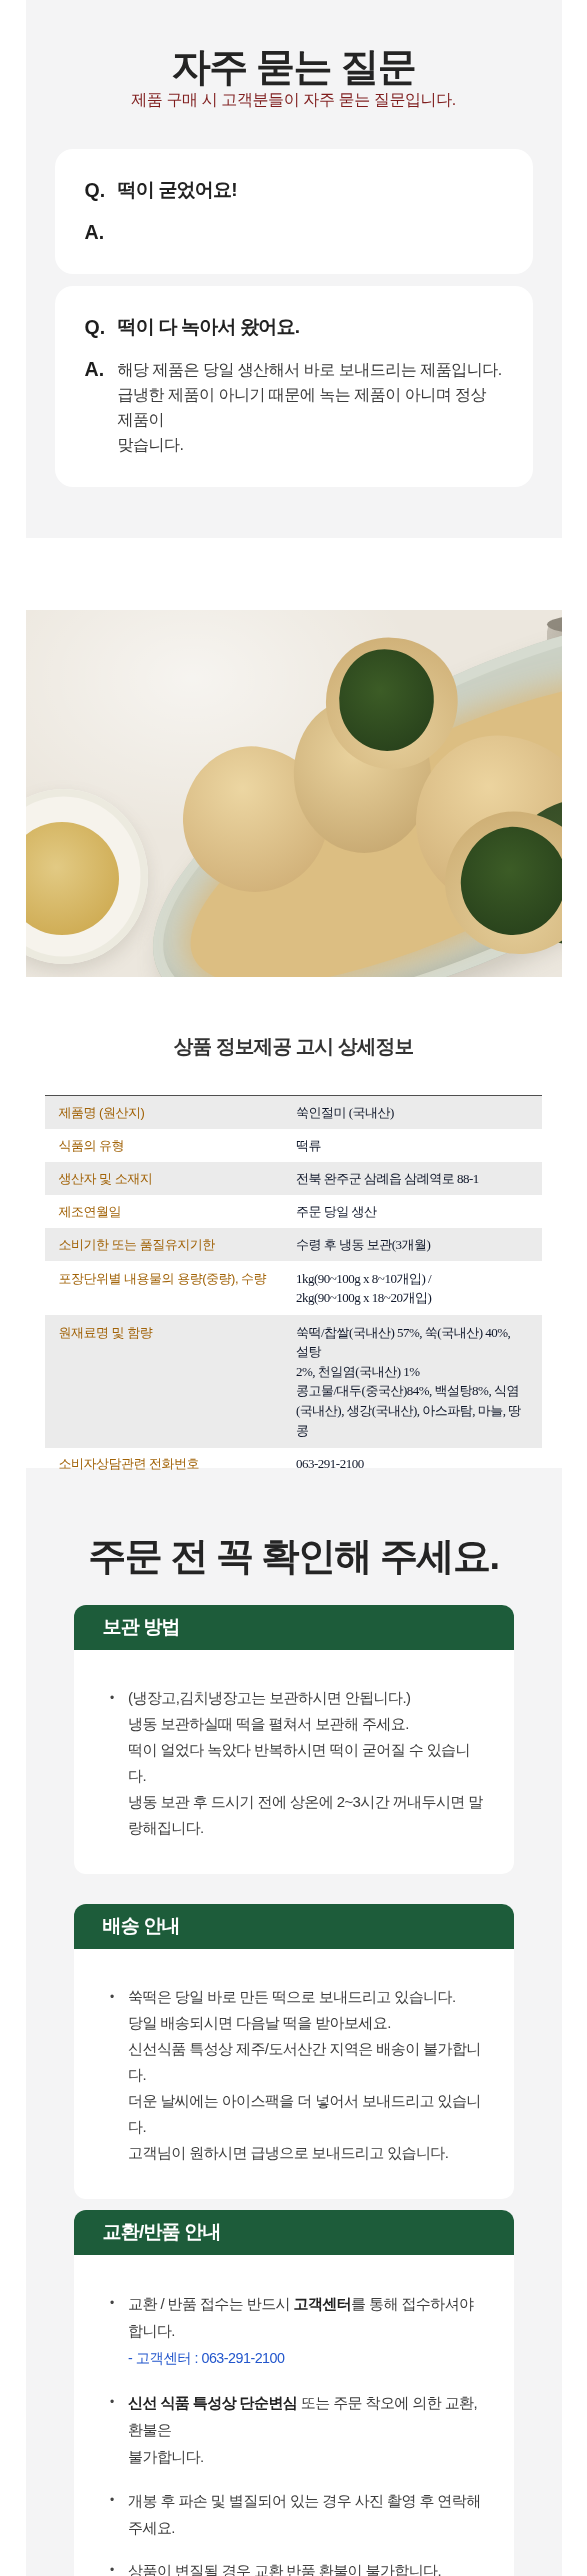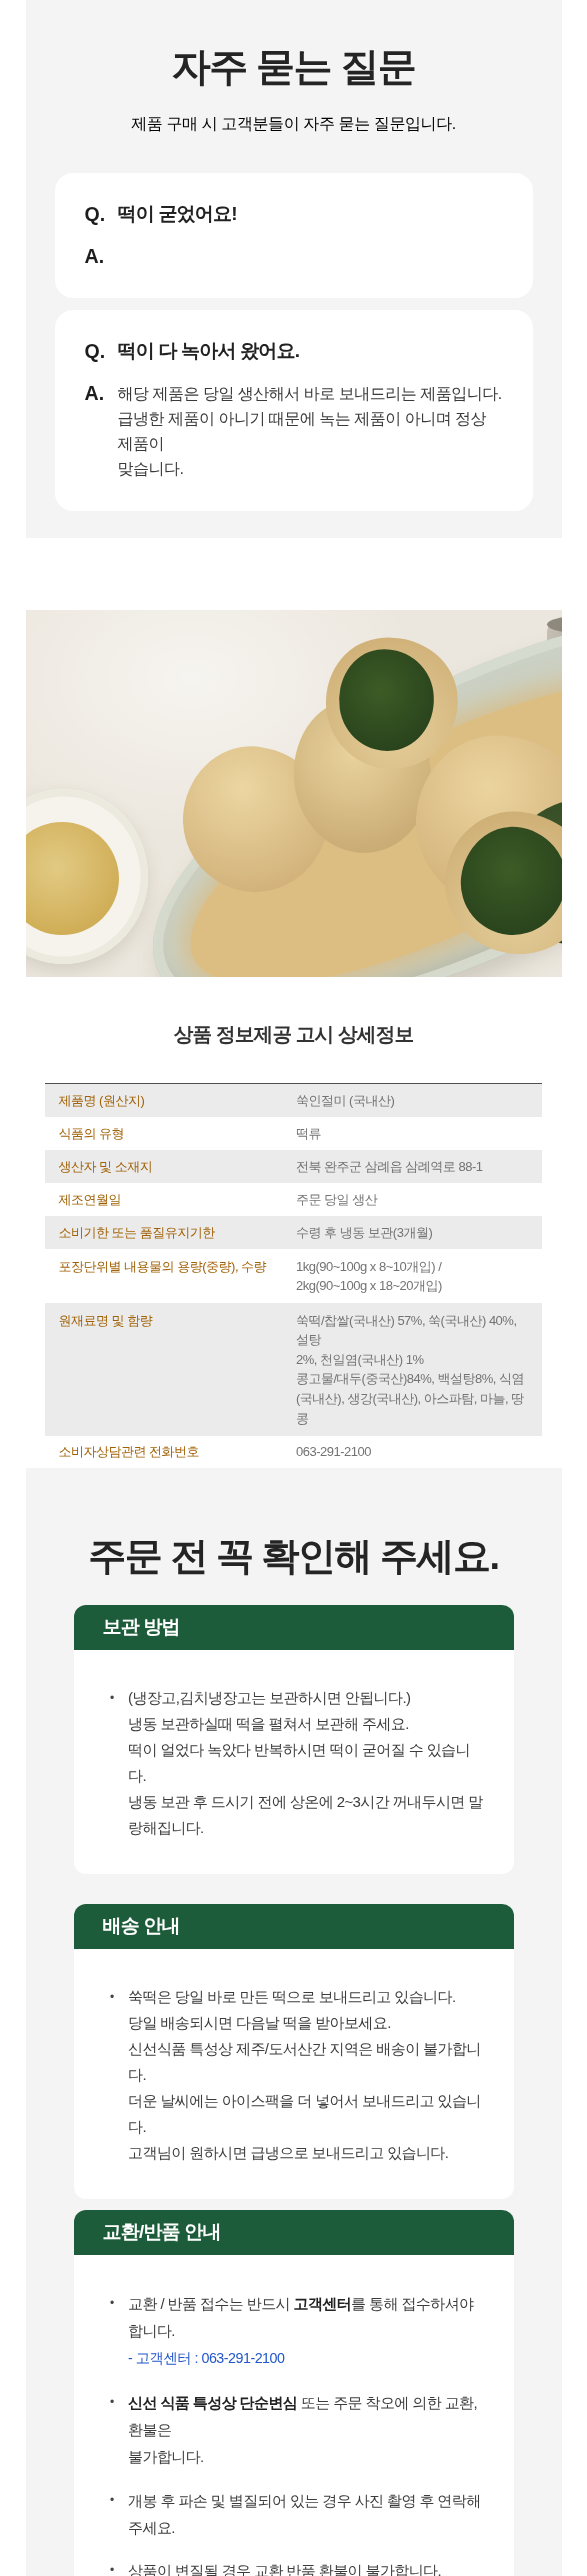--- a/index.html
+++ b/index.html
@@ -6,21 +6,21 @@
     --green:#1d5c3a; --link:#2256cc; --pagebg:#f4f4f5; --stripe:#ebebeb;
   }
   *{box-sizing:border-box;}
   html,body{margin:0;padding:0;}
   body{font-family:"Liberation Sans","DejaVu Sans",sans-serif;background:#fff;}
   #page{position:relative;width:536px;height:2576px;margin:0 auto;background:var(--pagebg);overflow:hidden;}
 
   
   .faq-section{height:538px;padding-top:47px;}
   .faq-title{margin:0;text-align:center;font-size:39px;font-weight:800;color:#242424;letter-spacing:-1.5px;line-height:1.05;}
-  .faq-subtitle{margin-top:26px;text-align:center;font-size:16px;color:#000000;letter-spacing:-0.4px;}
+  .faq-subtitle{margin-top:2px;text-align:center;font-size:16px;color:#7f1d1d;letter-spacing:-0.4px;}
   .faq-card{margin:0 29px;background:#fff;border-radius:18px;padding:29px 30px 30px 30px;}
   .faq-card.first{margin-top:38px;}
   .faq-card.second{margin-top:12px;}
   .qa-row{display:flex;align-items:flex-start;}
   .qa-prefix{flex:0 0 33px;font-size:19.6px;font-weight:800;color:#1d1d1d;line-height:24px;}
   .q-text{font-size:19px;font-weight:700;color:#222;letter-spacing:-0.8px;line-height:24px;}
   .a-row{margin-top:18px;}
   .a-lines{font-size:16px;color:#3a3a3a;letter-spacing:-0.5px;line-height:25px;}
 
   
@@ -53,27 +53,27 @@
     background:#f6f3ec;box-shadow:inset 0 0 0 7.5px #eceadf, 0 7.5px 16.6px rgba(120,115,100,.2);}
   .tea{position:absolute;left:-21px;top:212px;width:114px;height:113px;border-radius:50%;
     background:radial-gradient(circle at 45% 40%,#e2ca84,#cda94f 85%);}
   .chopstick{position:absolute;width:3.8px;height:126px;border-radius:2.3px;background:linear-gradient(#efe4c8,#cdb98d);}
   .cs1{left:167px;top:239px;transform:rotate(9deg);}
   .cs2{left:190px;top:235px;transform:rotate(9deg);}
   .cs3{left:212px;top:230px;transform:rotate(9deg);}
 
   
   .info-section{height:491px;background:#fff;padding-top:44px;}
-  .info-title{margin:0;text-align:center;font-size:19.6px;font-weight:700;color:#333;letter-spacing:-0.8px;}
+  .info-title{margin:12px;text-align:center;font-size:19.6px;font-weight:700;color:#333;letter-spacing:-0.8px;}
   .info-table{width:497px;margin:35px auto 0 auto;border-top:1.5px solid #4f4f4f;}
   .trow{display:flex;align-items:center;min-height:33px;padding:0;}
   .trow.alt{background:var(--stripe);}
   .trow.tall{align-items:flex-start;padding:7.5px 0;}
   .tlabel{flex:0 0 251px;padding-left:13.5px;font-size:13px;color:#a16207;letter-spacing:-0.5px;line-height:19.6px;}
-  .tvalue{flex:1;font-size:13px;color:#737373;letter-spacing:-0.5px;line-height:19.6px;padding-right:17px;}
+  .tvalue{flex:1;font-size:13px;color:#0f172a;letter-spacing:-0.5px;line-height:19.6px;padding-right:17px;font-family:Liberation Serif, serif;}
 
   
   .notice-section{padding-top:69px;}
   .notice-title{margin:0;text-align:center;font-size:38px;font-weight:800;color:#242424;letter-spacing:-1.5px;line-height:1.05;}
   .nbox{margin:0 48px;}
   .nbox.b1{margin-top:28px;}
   .nbox.b2{margin-top:30px;}
   .nbox.b3{margin-top:11px;}
   .nbox-header{height:45px;background:var(--green);border-radius:12px 12px 0 0;
     display:flex;align-items:center;padding-left:29px;}

